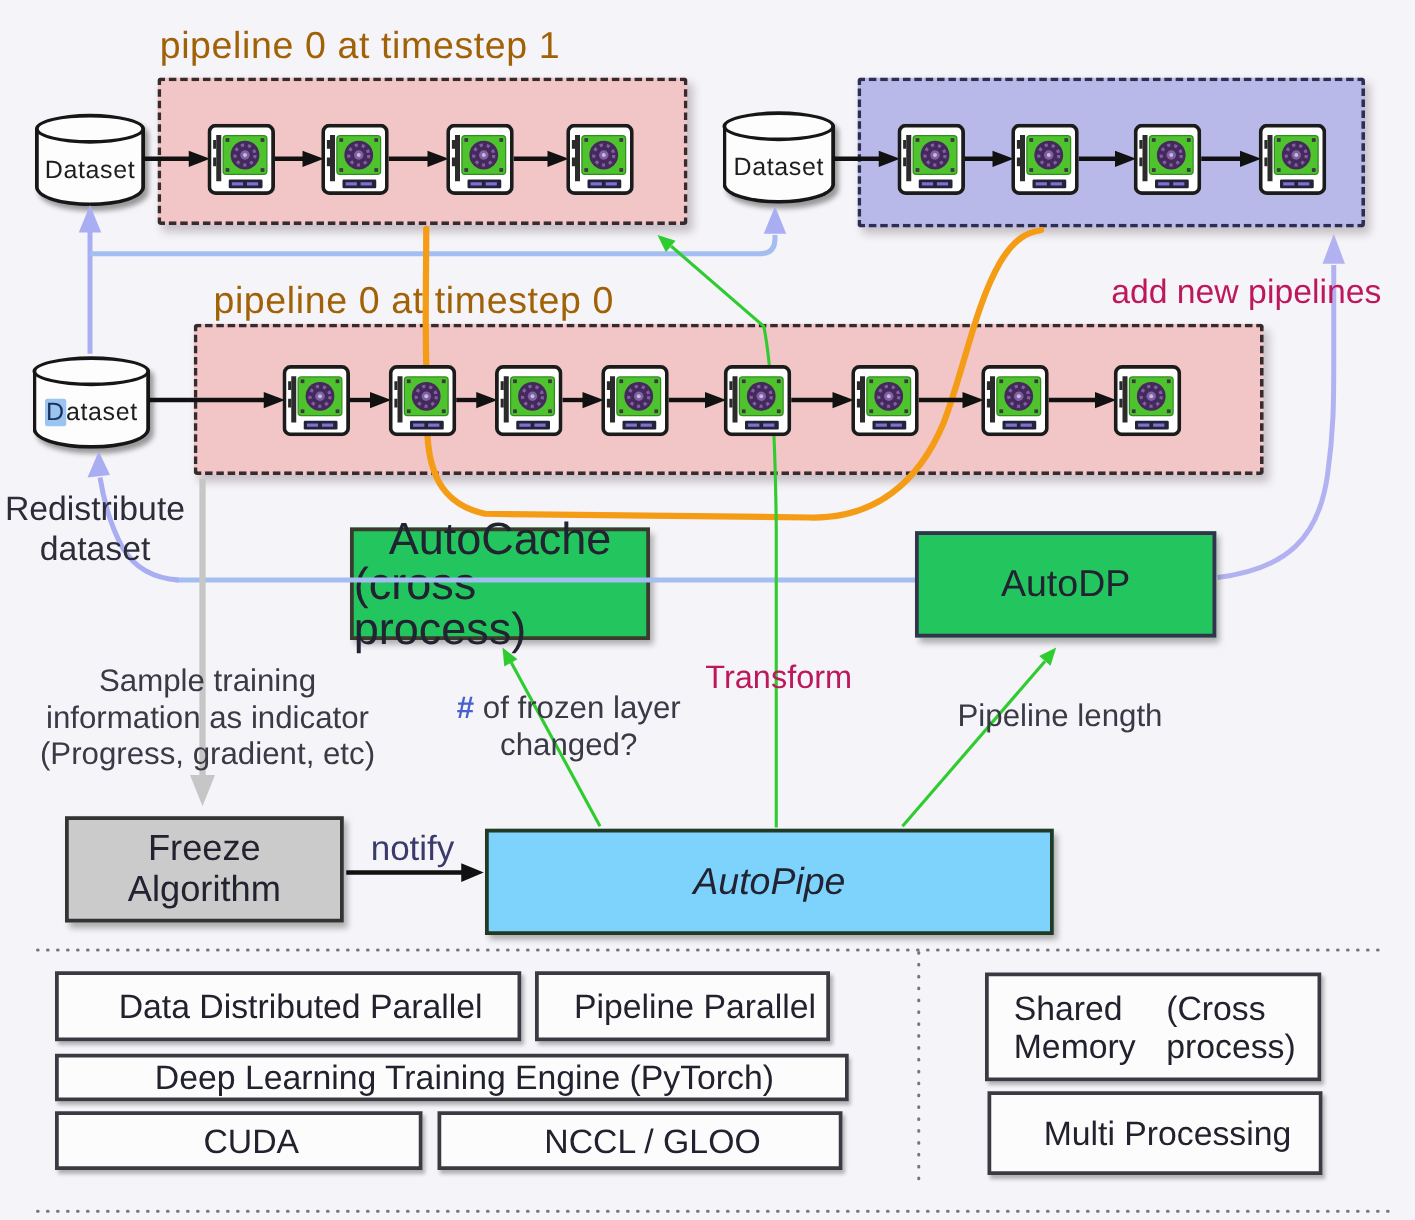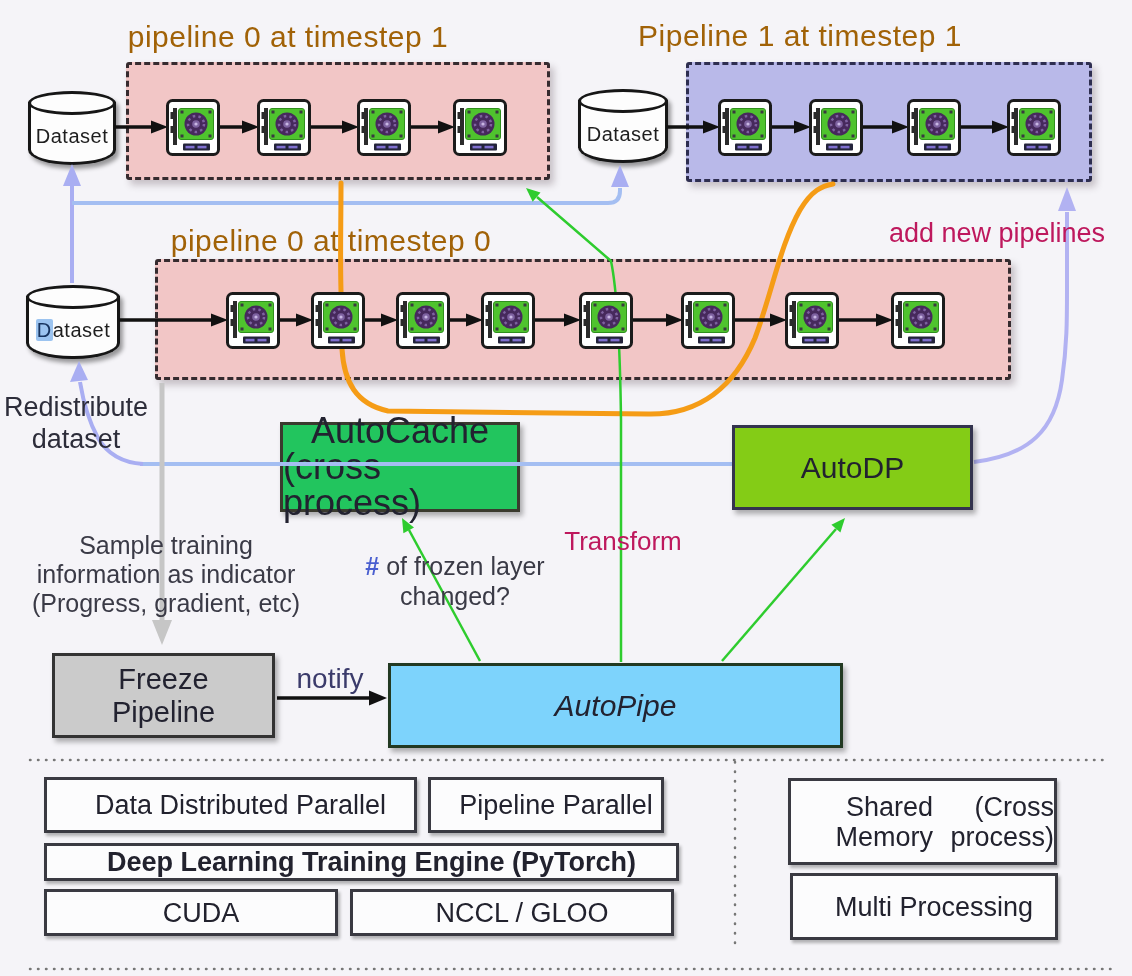--- a/index.html
+++ b/index.html
@@ -22,46 +22,45 @@
   
   .title{font-size:30px;letter-spacing:.5px;color:#a16207;}
   .ann{font-size:25px;line-height:29px;color:#3a3a46;}
   .ann2{font-size:26px;color:#be185d;}
   .hash{color:#4a5fd0;font-weight:bold;}
   .hl-d{background:#9cc4f0;color:#17335e;border-radius:2px;padding:0 1px;}
   
   .solidbox{display:flex;flex-direction:column;align-items:center;justify-content:center;
             border:3px solid #33333f;box-shadow:3px 4px 5px rgba(0,0,0,.3);color:#222230;}
   .autocache{background:#22c55e;border-color:#3a3a2e;font-size:36px;line-height:36px;}
-  .autodp{background:#84cc16;border-color:#33334e;font-size:30px;}
+  .autodp{background:#22c55e;border-color:#33334e;font-size:30px;}
   .autopipe{background:#7dd3fc;border-color:#223922;font-size:30px;font-style:italic;}
   .freeze{background:#cbcbcb;border-color:#333;font-size:29px;line-height:33px;}
   
   .stackbox{display:flex;align-items:center;justify-content:center;background:#fcfcfd;
             border:3px solid #3a3a42;box-shadow:2px 3px 3px rgba(0,0,0,.28);
-            font-size:27px;color:#22222e;line-height:30px;text-align:right;padding-left:20px;}
+            font-size:27px;color:#22222e;line-height:30px;text-align:left;padding-left:20px;}
   
   .cyl{filter:drop-shadow(3px 4px 2px rgba(0,0,0,.38));}
   .cyl .top{position:absolute;left:0;right:0;top:0;height:24px;border:3px solid #161616;
             border-radius:50%;background:#fdfdfd;z-index:2;box-sizing:border-box;}
   .cyl .body{position:absolute;left:0;right:0;top:11px;bottom:0;border:3px solid #161616;border-top:none;
              border-radius:0 0 46px 46px / 0 0 16px 16px;background:#fdfdfd;box-sizing:border-box;}
   .cyl .lbl{position:absolute;left:0;right:0;top:34px;text-align:center;font-size:20px;
             letter-spacing:.5px;color:#1e1e1e;z-index:3;}
   .gpu{position:absolute;width:54px;height:57px;}
   .notify{font-size:28px;color:#3b3b6b;}
 </style>
 </head>
 <body>
 
 <div id="stage">
 
   <div class="layer" id="layer-boxes">
     <div class="abs title ctr" style="left:108px;top:20px;width:360px;">pipeline 0 at timestep 1</div>
-    <div class="abs title ctr" style="left:620px;top:19px;width:360px;">Pipeline 1 at timestep 1</div>
     <div class="abs title ctr" style="left:151px;top:224px;width:360px;">pipeline 0 at timestep 0</div>
 
     <div class="abs dashbox redbox" style="left:126px;top:62px;width:424px;height:118px;"></div>
     <div class="abs dashbox bluebox" style="left:686px;top:62px;width:406px;height:120px;"></div>
     <div class="abs dashbox redbox" style="left:155px;top:259px;width:856px;height:121px;"></div>
 
     <div class="abs cyl" style="left:28px;top:91px;width:88px;height:74px;">
       <div class="top"></div>
       <div class="body"></div>
       <div class="lbl">Dataset</div>
@@ -499,40 +498,41 @@
     </div>
 
     <div class="abs ann ctr" style="left:340px;top:551px;width:230px;line-height:30px;">
       <div><span class="hash">#</span><span> of frozen layer</span></div>
       <div>changed?</div>
     </div>
 
     <div class="abs ann2 ctr" style="left:548px;top:526px;width:150px;">Transform</div>
 
     <div class="abs ann ctr" style="left:723px;top:558px;width:250px;line-height:30px;">
+      <div>Pipeline length</div>
     </div>
 
     <div class="abs solidbox autodp" style="left:732px;top:425px;width:241px;height:85px;">
       <div>AutoDP</div>
     </div>
 
     <div class="abs solidbox freeze" style="left:52px;top:653px;width:223px;height:85px;text-align:right;">
       <div>Freeze</div>
-      <div>Pipeline</div>
+      <div>Algorithm</div>
     </div>
 
     <div class="abs notify ctr" style="left:280px;top:663px;width:100px;">notify</div>
 
     <div class="abs solidbox autopipe" style="left:388px;top:663px;width:455px;height:85px;">
       <div>AutoPipe</div>
     </div>
 
     <div class="abs stackbox" style="left:44px;top:777px;width:373px;height:56px;">Data Distributed Parallel</div>
     <div class="abs stackbox" style="left:428px;top:777px;width:236px;height:56px;">Pipeline Parallel</div>
-    <div class="abs stackbox" style="left:44px;top:843px;width:635px;height:38px;font-weight:bold;">Deep Learning Training Engine (PyTorch)</div>
+    <div class="abs stackbox" style="left:44px;top:843px;width:635px;height:38px;">Deep Learning Training Engine (PyTorch)</div>
     <div class="abs stackbox" style="left:44px;top:889px;width:294px;height:47px;">CUDA</div>
     <div class="abs stackbox" style="left:350px;top:889px;width:324px;height:47px;">NCCL / GLOO</div>
     <div class="abs stackbox" style="left:788px;top:778px;width:269px;height:87px;flex-direction:row;">
       <div>Shared Memory</div>
       <div>(Cross process)</div>
     </div>
     <div class="abs stackbox" style="left:790px;top:873px;width:268px;height:67px;">Multi Processing</div>
   </div>
 </div>
 

